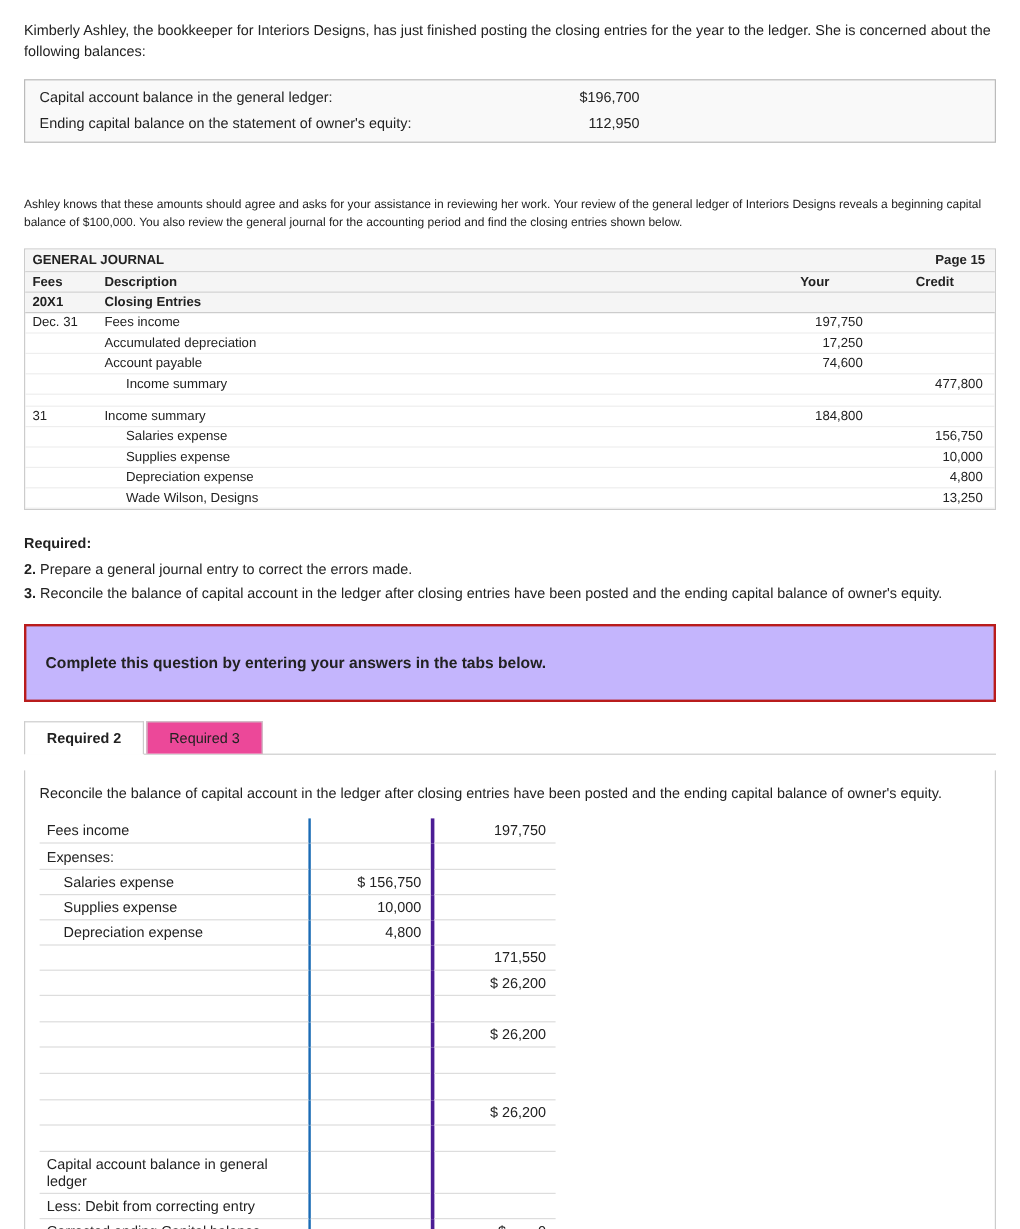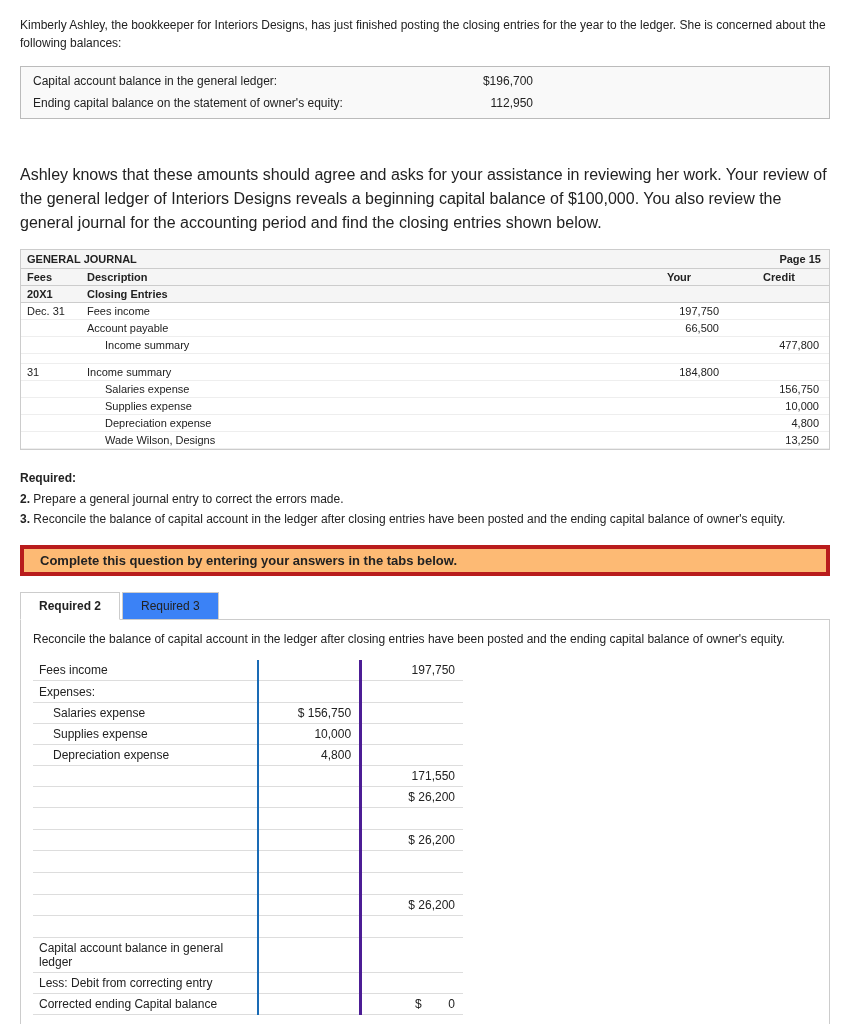--- a/index.html
+++ b/index.html
@@ -27,21 +27,21 @@
       font-size: 12px;
       line-height: 1.8;
     }
     .balance-row {
       display: flex;
       justify-content: space-between;
       max-width: 500px;
     }
 
     .middle-text {
-      font-size: 16px;
+      font-size: 10px;
       line-height: 1.5;
       margin-bottom: 14px;
       margin-top: 44px;
     }
 
     
     .journal-container {
       margin-bottom: 18px;
       border: 1px solid #ccc;
       font-size: 11px;
@@ -67,39 +67,39 @@
       margin-bottom: 16px;
       font-size: 12px;
       line-height: 1.7;
     }
     .required-section strong {
       font-weight: bold;
     }
 
     
     .complete-box {
-      background: #fdba74;
-      border: 4px solid #b91c1c;
-      padding: 4px 16px;
+      background: #c4b5fd;
+      border: 2px solid #b91c1c;
+      padding: 23px 16px;
       font-size: 13px;
       font-weight: bold;
       margin-bottom: 16px;
     }
 
     
     .tabs-container {
       display: flex;
       border-bottom: 1px solid #ccc;
-      margin-bottom: 0;
+      margin-bottom: 13px;
     }
     .tab {
       padding: 6px 18px;
       border: 1px solid #ccc;
       border-bottom: none;
-      background: #3b82f6;
+      background: #ec4899;
       cursor: pointer;
       font-size: 12px;
       margin-right: 2px;
     }
     .tab.active {
       background: #fff;
       border-bottom: 1px solid #fff;
       margin-bottom: -1px;
       font-weight: bold;
     }
@@ -218,22 +218,28 @@
   </div>
 
   <div class="journal-row">
     <div class="jcell">Dec. 31</div>
     <div class="jcell">Fees income</div>
     <div class="jcell right">197,750</div>
     <div class="jcell right"></div>
   </div>
   <div class="journal-row">
     <div class="jcell"></div>
+    <div class="jcell">Accumulated depreciation</div>
+    <div class="jcell right">17,250</div>
+    <div class="jcell right"></div>
+  </div>
+  <div class="journal-row">
+    <div class="jcell"></div>
     <div class="jcell">Account payable</div>
-    <div class="jcell right">66,500</div>
+    <div class="jcell right">74,600</div>
     <div class="jcell right"></div>
   </div>
   <div class="journal-row">
     <div class="jcell"></div>
     <div class="jcell indent">Income summary</div>
     <div class="jcell right"></div>
     <div class="jcell right">477,800</div>
   </div>
 
   <div class="journal-row" style="height:10px;border-bottom:1px solid #eee;"></div>

